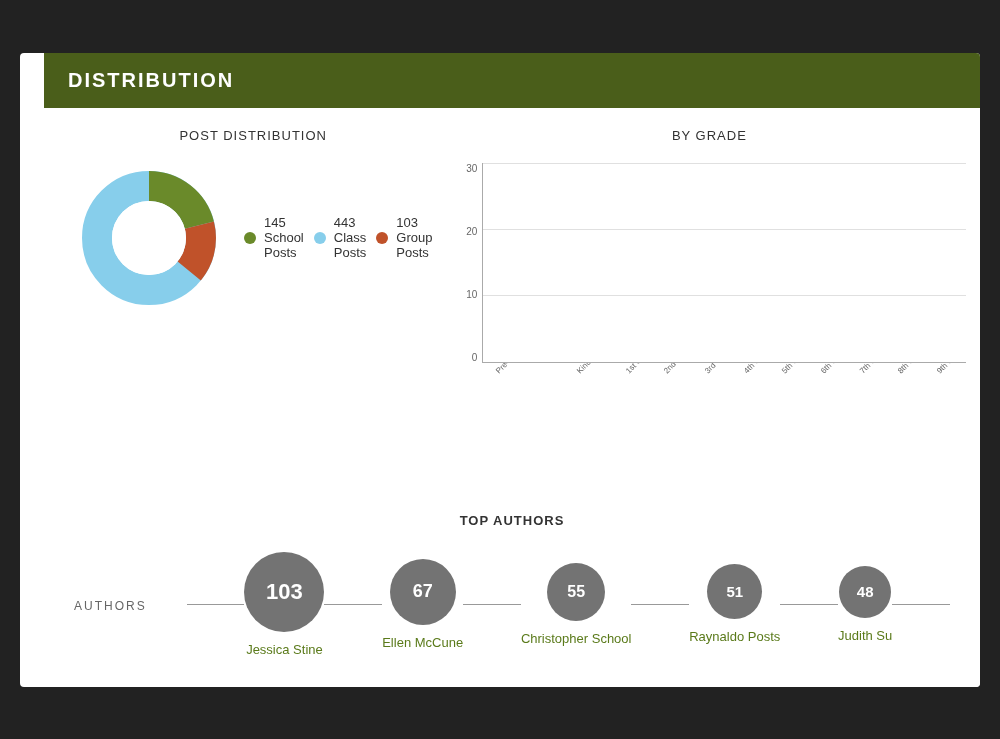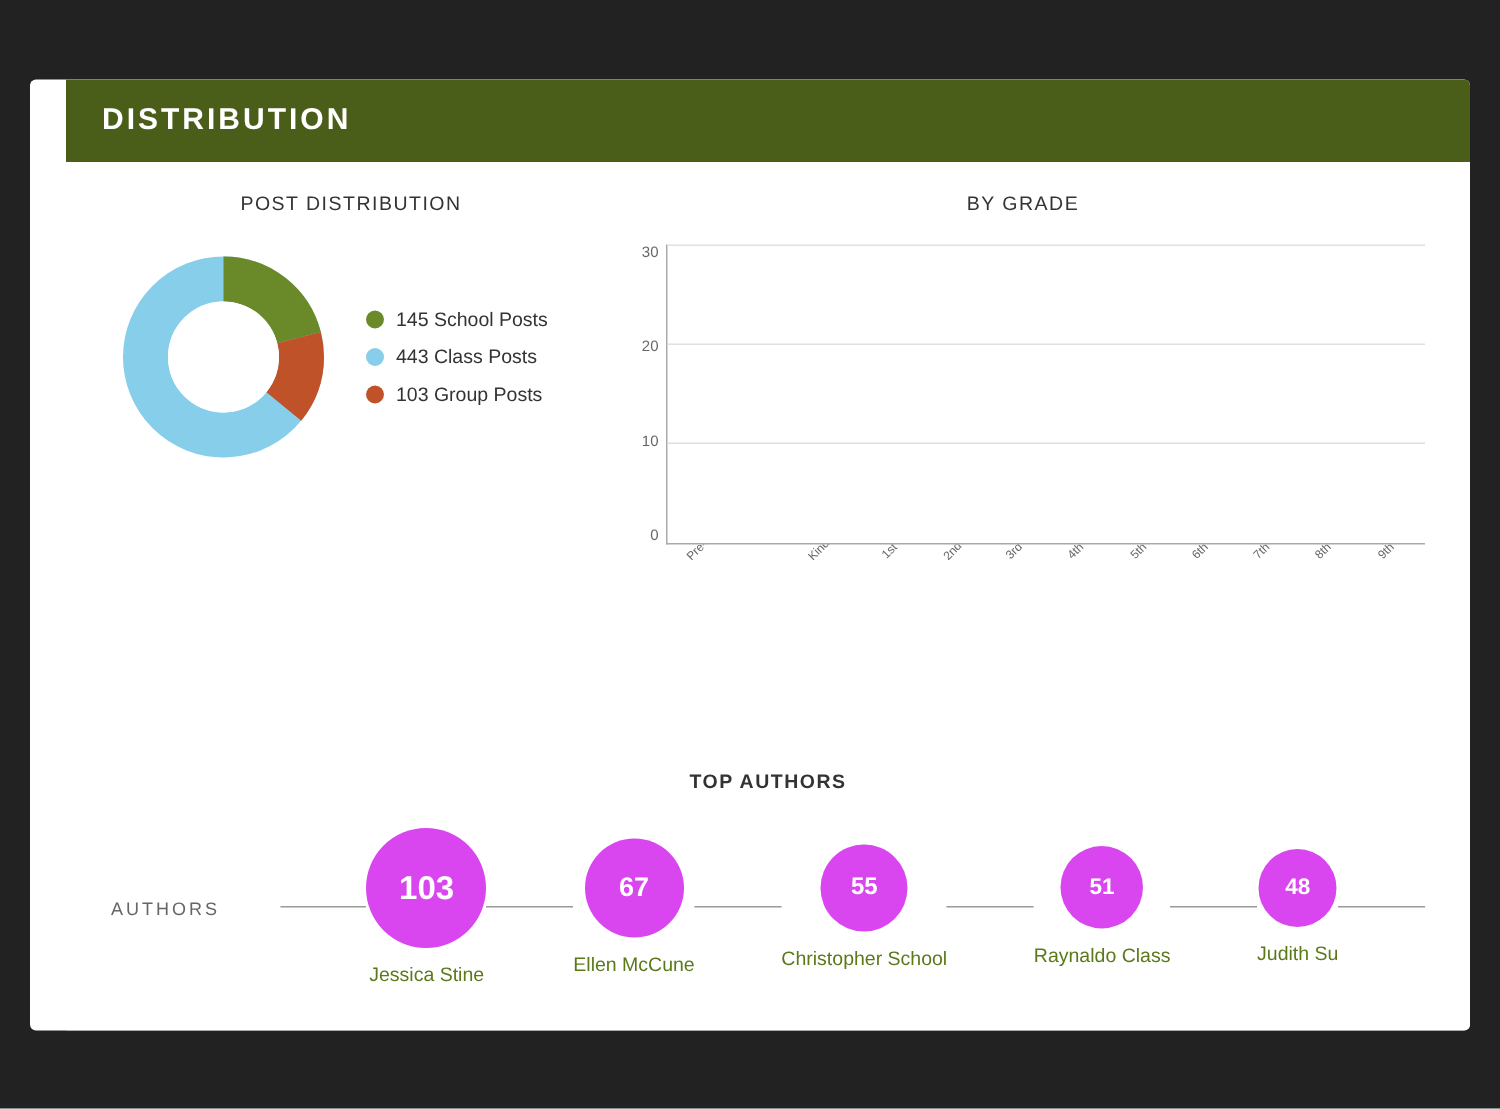--- a/index.html
+++ b/index.html
@@ -56,21 +56,20 @@
       gap: 20px;
     }
     .donut-wrapper {
       position: relative;
       width: 150px;
       height: 150px;
       flex-shrink: 0;
     }
     .legend {
       display: flex;
-      flex-direction: column;
       gap: 10px;
       text-align: left;
     }
     .legend-item {
       display: flex;
       align-items: center;
       gap: 8px;
       font-size: 13px;
       color: #333;
     }
@@ -137,21 +136,21 @@
       height: 1px;
       background: #999;
     }
     .bubble-item {
       display: flex;
       flex-direction: column;
       align-items: center;
     }
     .bubble {
       border-radius: 50%;
-      background: #d946ef;
+      background: #737373;
       color: #fff;
       display: flex;
       align-items: center;
       justify-content: center;
       font-weight: bold;
     }
     .bubble-name {
       font-size: 13px;
       color: #5a7a1a;
       margin-top: 10px;
@@ -298,21 +297,21 @@
             <div class="bubble" style="width:58px;height:58px;font-size:16px;">
               <span>55</span>
             </div>
             <span class="bubble-name">Christopher School</span>
           </div>
           <div class="connector-line"></div>
           <div class="bubble-item">
             <div class="bubble" style="width:55px;height:55px;font-size:15px;">
               <span>51</span>
             </div>
-            <span class="bubble-name">Raynaldo Class</span>
+            <span class="bubble-name">Raynaldo Posts</span>
           </div>
           <div class="connector-line"></div>
           <div class="bubble-item">
             <div class="bubble" style="width:52px;height:52px;font-size:15px;">
               <span>48</span>
             </div>
             <span class="bubble-name">Judith Su</span>
           </div>
           <div class="connector-line"></div>
         </div>

